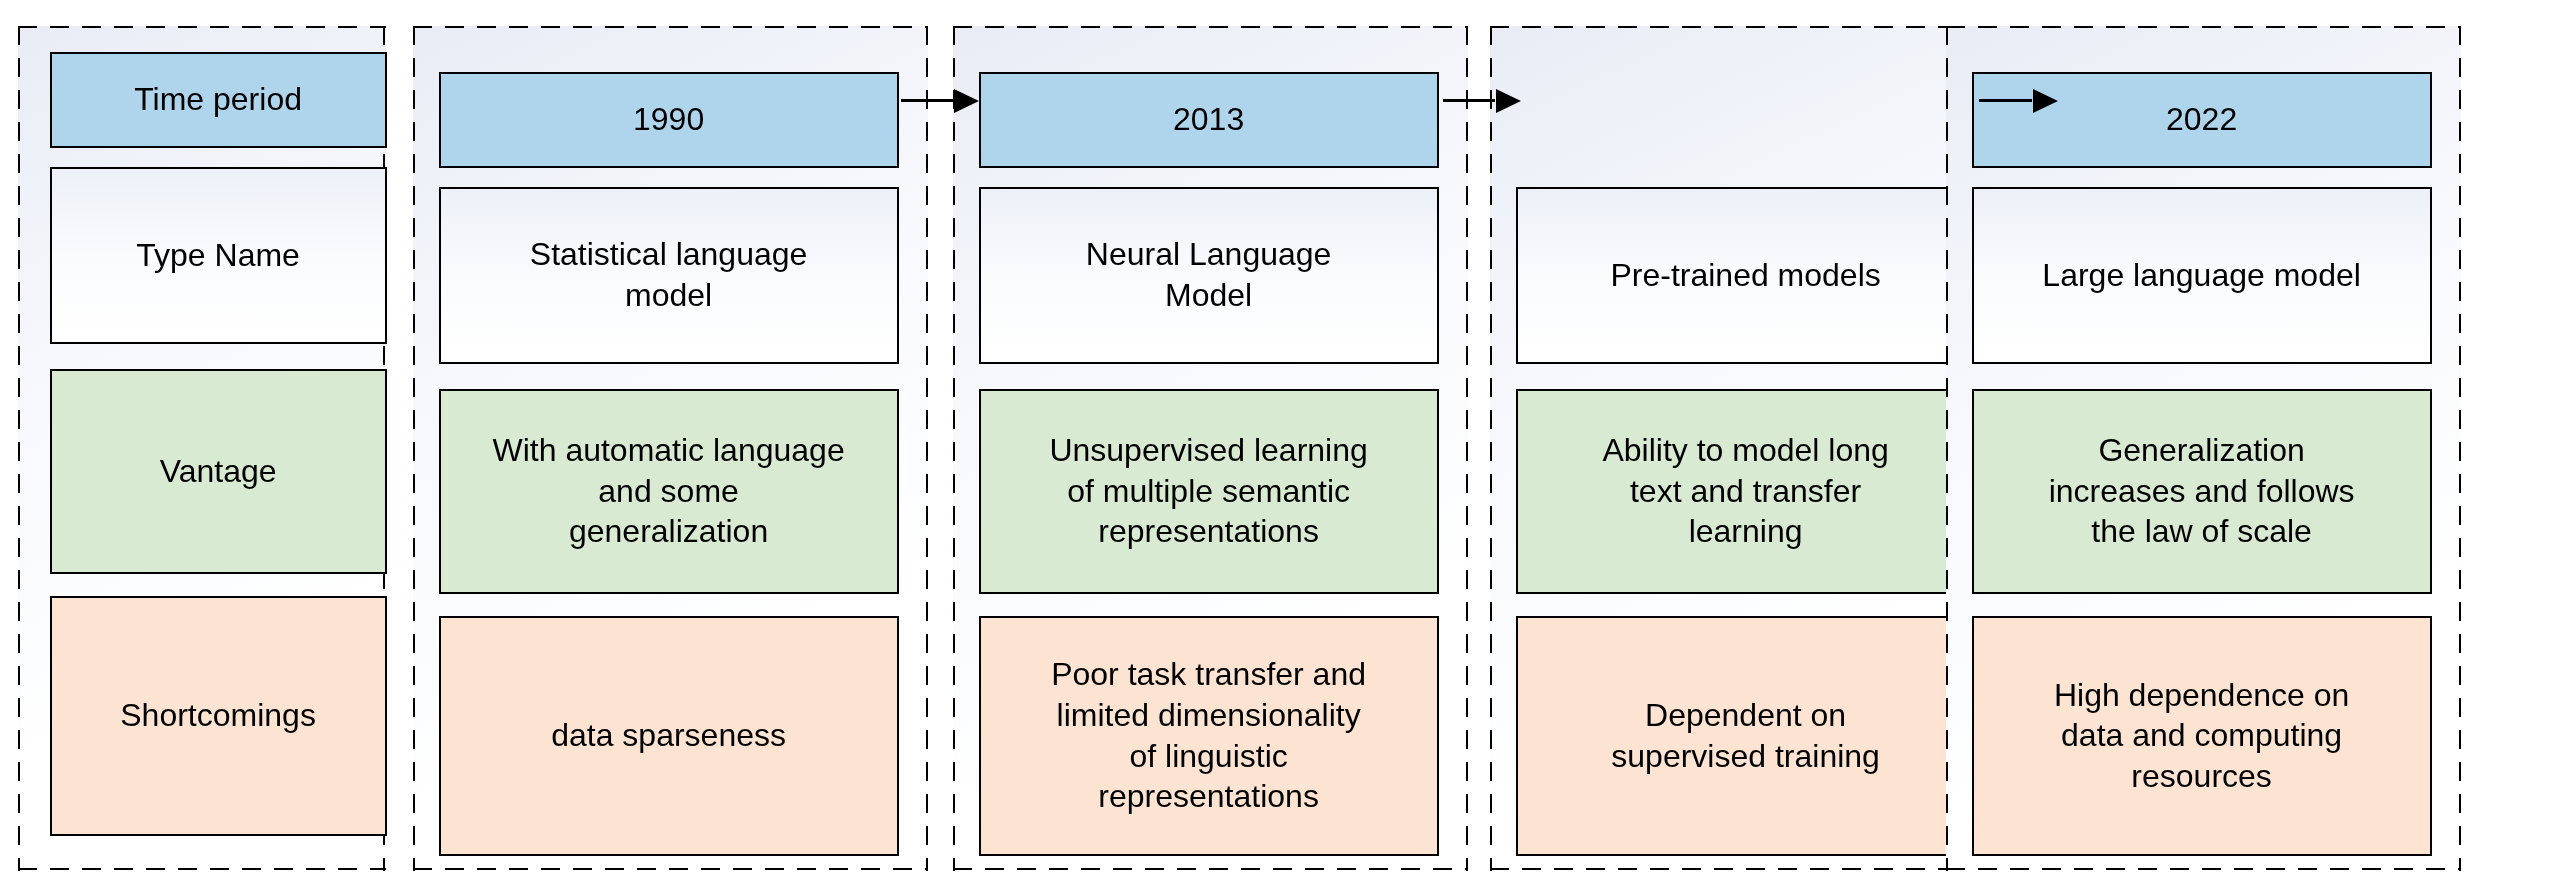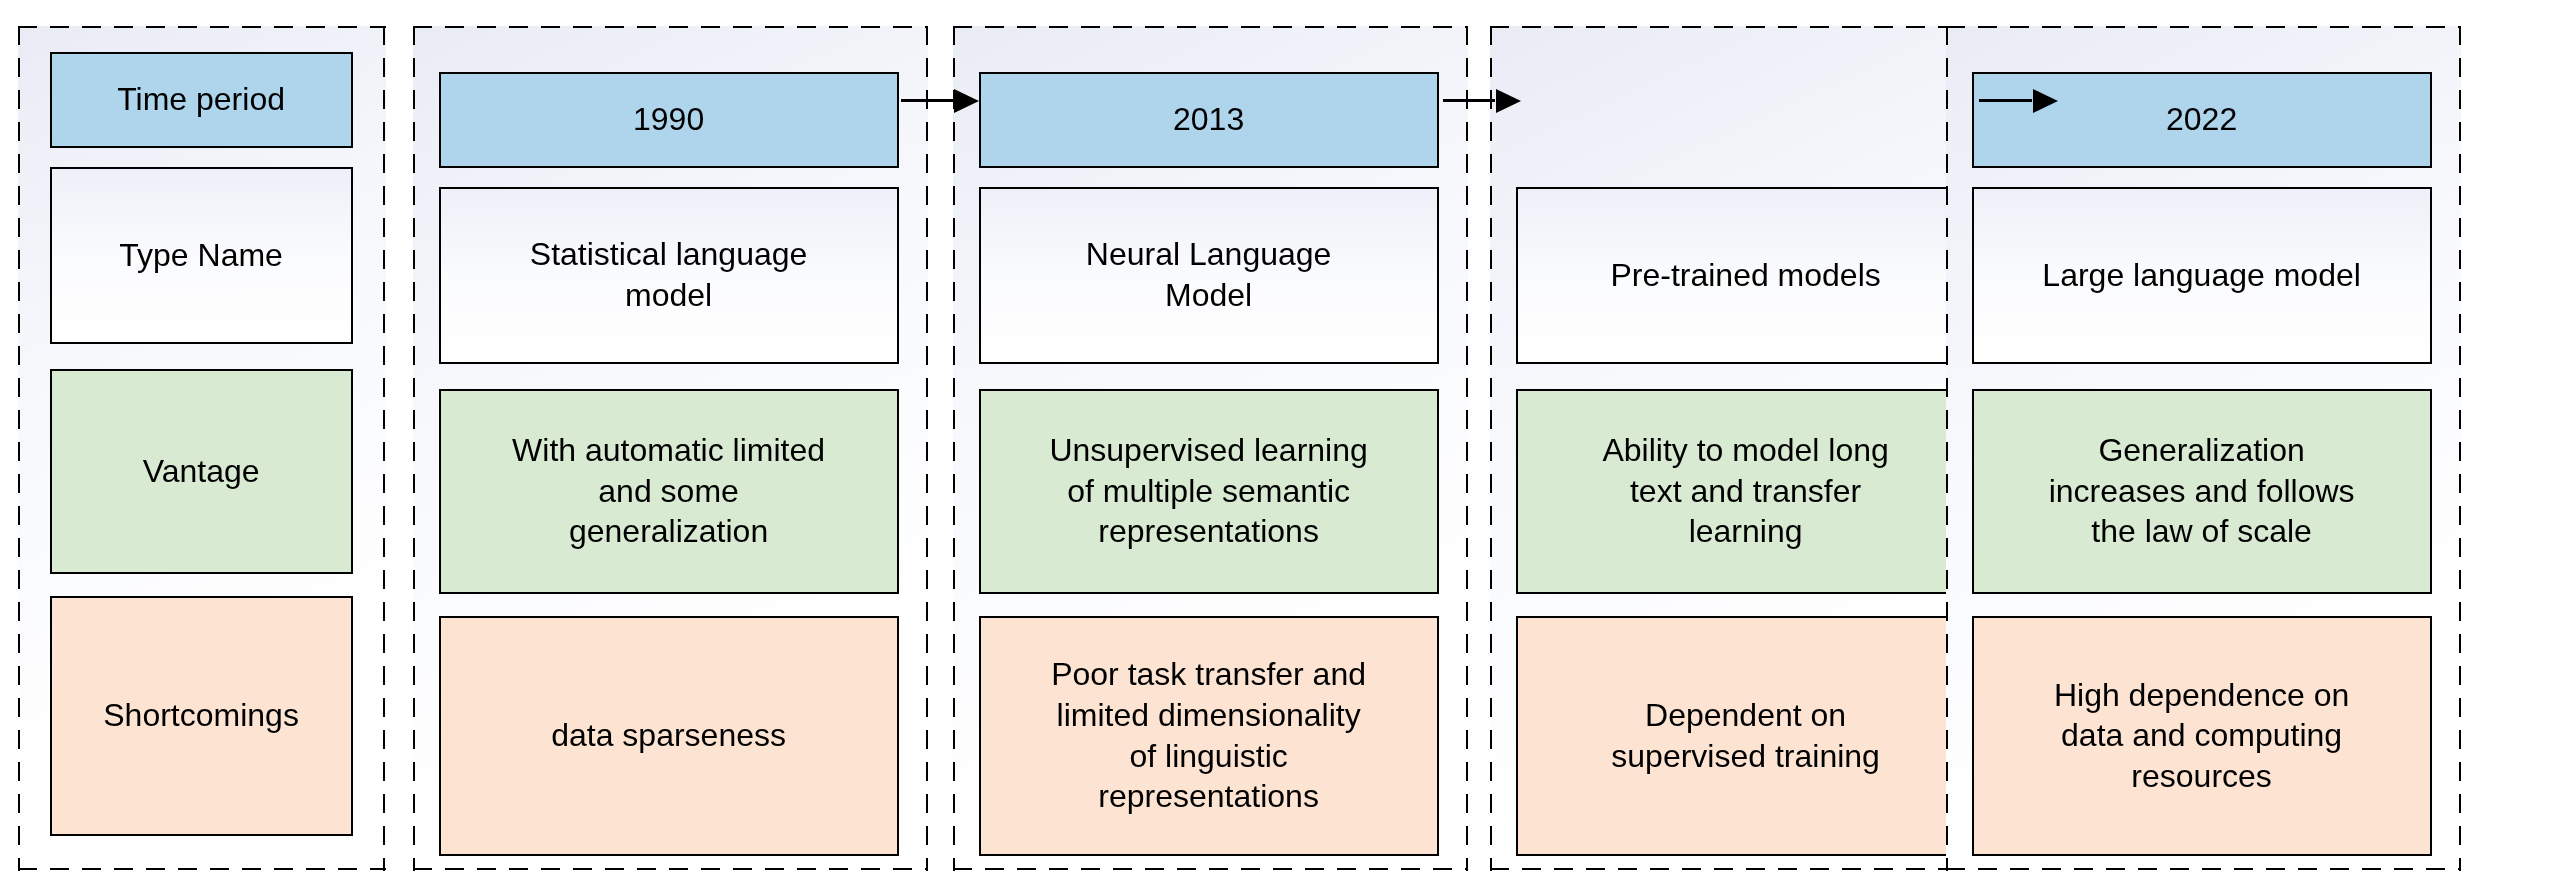--- a/index.html
+++ b/index.html
@@ -50,21 +50,21 @@
     border: 2.4px solid #000000;
     display: flex;
     align-items: center;
     justify-content: center;
     text-align: center;
     white-space: pre-line;
     font-size: 32px;
     line-height: 1.27;
     padding: 0 11.2px;
   }
-  .col-legend .cell { left: 32px; width: 303px; }
+  .col-legend .cell { left: 32px; width: 337px; }
   .col-t1 .cell, .col-t2 .cell, .col-t3 .cell, .col-t4 .cell { left: 25.6px; width: 460px; margin-top: 20px; }
 
   .row-year        { top: 26px;  height: 96px; background: #afd5ec; }
   .row-type        { top: 141px; height: 177px;
                      background: linear-gradient(to bottom, #edf0f8 0%, #fafbfd 50%, #ffffff 100%); }
   .row-vantage     { top: 343px; height: 205px; background: #d9ead3; }
   .row-shortcoming { top: 570px; height: 240px; background: #fce3d2; }
 
   
   .arrow {
@@ -98,21 +98,21 @@
     <div class="cell row-year">Time period</div>
     <div class="cell row-type">Type Name</div>
     <div class="cell row-shortcoming">Shortcomings</div>
     <div class="cell row-vantage">Vantage</div>
   </div>
 
   <div class="column col-t1">
     <div class="cell row-year">1990</div>
     <div class="cell row-type">Statistical language
 model</div>
-    <div class="cell row-vantage">With automatic limited
+    <div class="cell row-vantage">With automatic language
 and some
 generalization</div>
     <div class="cell row-shortcoming">data sparseness</div>
   </div>
 
   <div class="column col-t2">
     <div class="cell row-year">2013</div>
     <div class="cell row-type">Neural Language
 Model</div>
     <div class="cell row-vantage">Unsupervised learning

